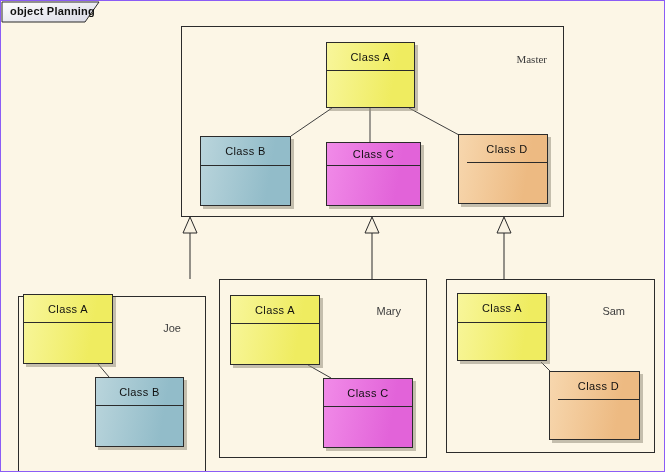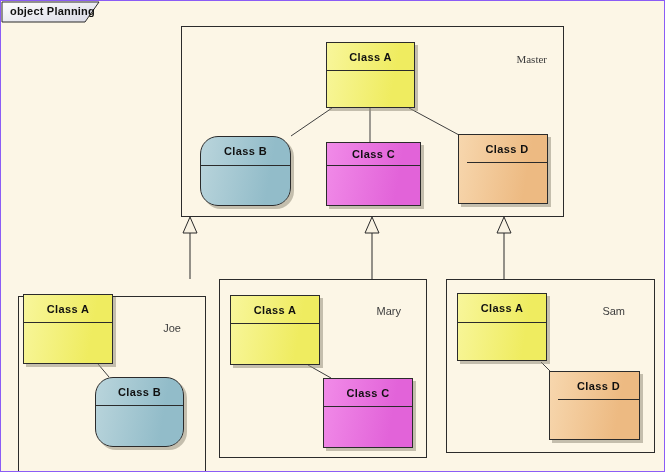--- a/index.html
+++ b/index.html
@@ -15,25 +15,25 @@
   }
   .frame{position:absolute;border:1px solid #2b2b2b;background:transparent;}
   .frame-label{position:absolute;font-size:11px;color:#3d3d3d;white-space:nowrap;}
   .cls{
     position:absolute;border:1px solid #2b2b2b;box-sizing:border-box;
     display:flex;flex-direction:column;
     box-shadow:3px 3px 0 0 rgba(150,144,126,0.55);
   }
   .cls-title{
     border-bottom:1px solid #2b2b2b;display:flex;align-items:center;justify-content:center;
-    font-size:11px;font-weight:bold;color:#101010;letter-spacing:0.4px;white-space:nowrap;text-align:center;
+    font-size:11px;font-weight:normal;color:#101010;letter-spacing:0.4px;white-space:nowrap;text-align:center;
   }
   .cls-body{flex:1;}
   .yellow{background:linear-gradient(100deg,#F8F69B 0%,#EFEC60 75%);}
-  .blue{background:linear-gradient(100deg,#BAD5DC 0%,#92BCC9 75%);border-radius:18px;}
+  .blue{background:linear-gradient(100deg,#BAD5DC 0%,#92BCC9 75%);}
   .magenta{background:linear-gradient(100deg,#F18BE8 0%,#E263D9 75%);}
   .orange{background:linear-gradient(100deg,#F7D7AE 0%,#EDBA82 75%);padding-left:8px;}
 </style>
 </head>
 <body>
 
 <div class="canvas">
 
   <svg class="overlay" xmlns="http://www.w3.org/2000/svg">
     <defs>

